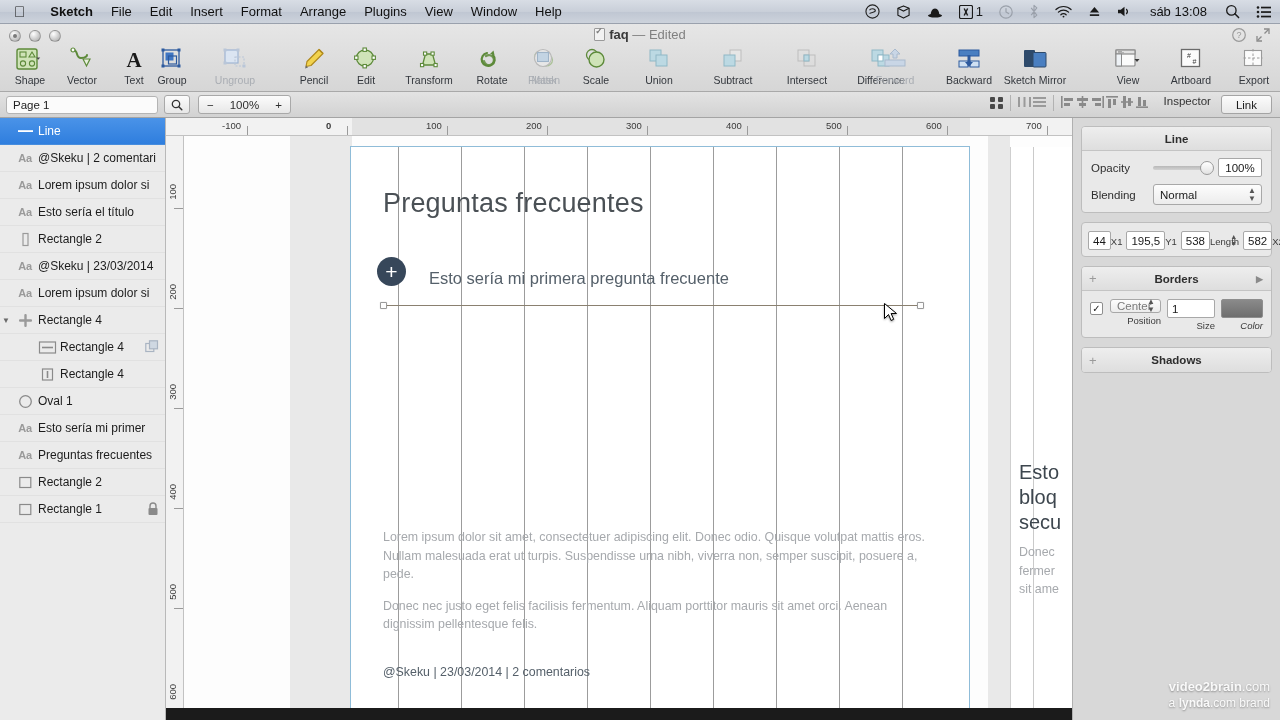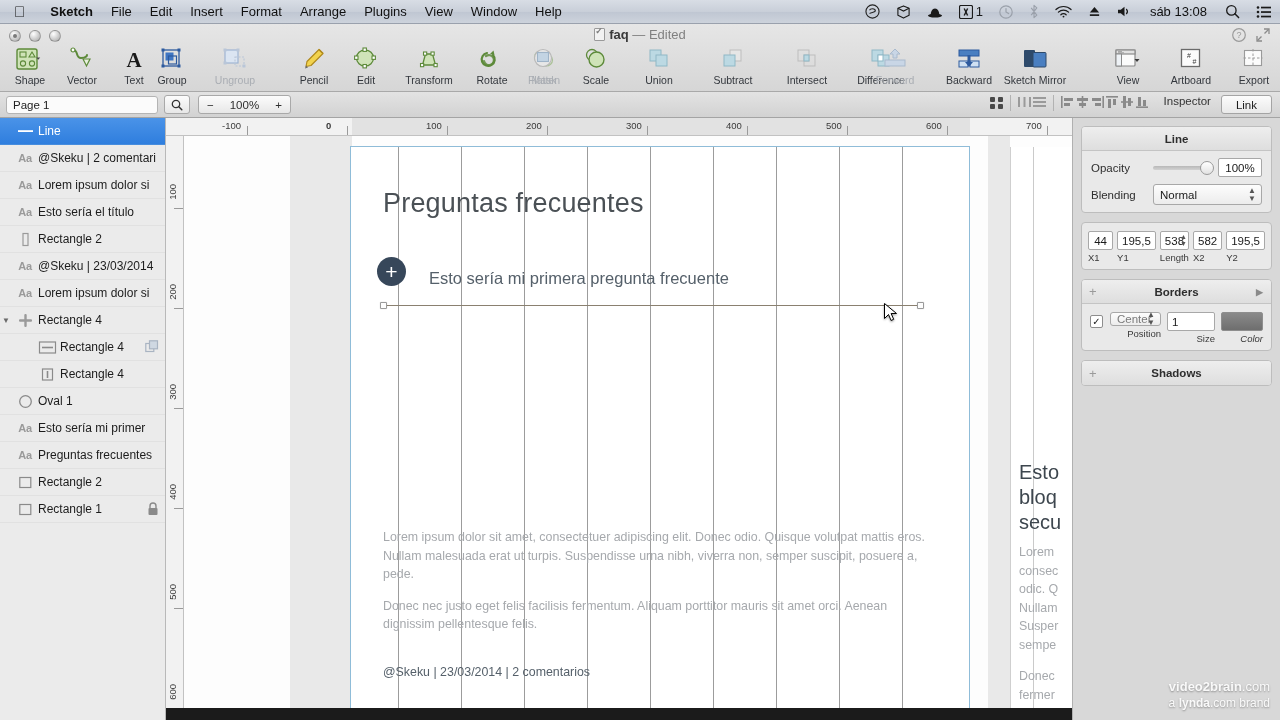--- a/index.html
+++ b/index.html
@@ -261,21 +261,21 @@
     padding: 0 4px; text-align: left; overflow: hidden; white-space: nowrap;
   }
   .select {
     flex: 1; height: 21px; border: 1px solid #a8a8a8; border-radius: 3px;
     background: linear-gradient(to bottom, #fdfdfd, #ececec);
     font-size: 11.5px; color: #1a1a1a; display: flex; align-items: center;
     padding: 0 6px; position: relative;
   }
   .select .stepper { position: absolute; right: 5px; font-size: 8px; color: #555; line-height: 8px; text-align: center; }
   .coords { display: flex; gap: 4px; padding: 8px 6px 6px 6px; }
-  .coord { flex: 1; display: flex; flex-direction: column; align-items: flex-start; }
+  .coord { flex: 1; display: flex; flex-direction: row; align-items: center; }
   .coord .nfield { width: 100%; text-align: center; }
   .coord .clab { font-size: 9.5px; color: #3a3a3a; margin-top: 2px; }
   .coord.has-step { position: relative; }
   .coord.has-step .stepper {
     position: absolute; right: 2px; top: 2px; font-size: 7px; color: #555;
     line-height: 7px; text-align: center;
   }
   .chk {
     width: 13px; height: 13px; background: #fff; border: 1px solid #8e8e8e;
     border-radius: 2px; display: flex; align-items: center; justify-content: center;
@@ -1013,28 +1013,20 @@
 
       <div class="artboard-right" style="left:826px; top:11px; width:62px; height:572px;">
         <div class="gridline light" style="left:22px;"></div>
         <div class="rtitle" style="left:8px; top:313px;">
           <div>Esto</div>
           <div>bloq</div>
           <div>secu</div>
         </div>
         <div class="rbody" style="left:8px; top:396px;">
           <p>
-            <span>Lorem</span><br>
-            <span>consec</span><br>
-            <span>odic. Q</span><br>
-            <span>Nullam</span><br>
-            <span>Susper</span><br>
-            <span>sempe</span>
-          </p>
-          <p>
             <span>Donec</span><br>
             <span>fermer</span><br>
             <span>sit ame</span><br>
             
           </p>
         </div>
       </div>
 
       <div class="cursor" style="left:700px; top:167px;">
         <svg width="14" height="20" viewBox="0 0 14 20">

